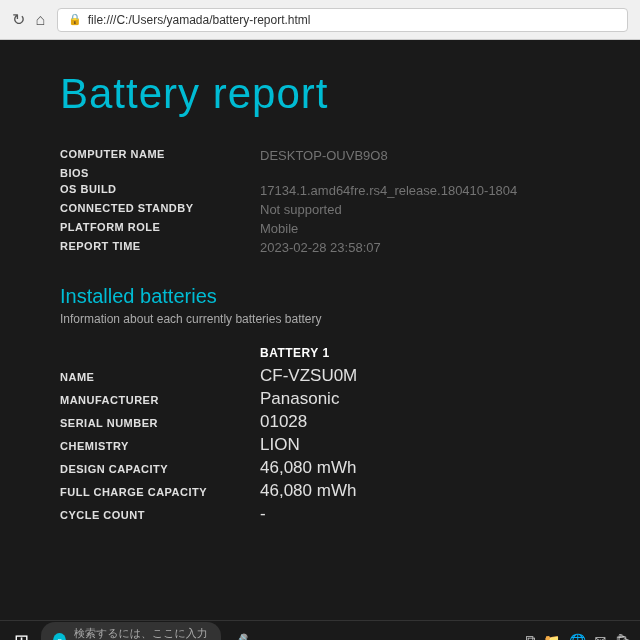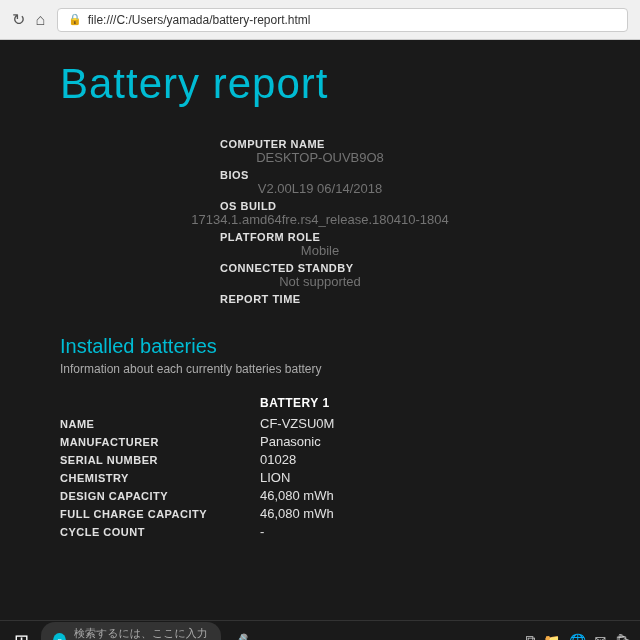--- a/index.html
+++ b/index.html
@@ -52,41 +52,40 @@
       color: #888;
       font-size: 11px;
     }
 
     
     .page-content {
       background: #1a1a1a;
       width: 640px;
       height: 580px;
       overflow: hidden;
-      padding: 20px 60px 20px 60px;
+      padding: 30px 60px 20px 60px;
     }
 
     .report-title {
       color: #00bcd4;
       font-size: 42px;
       font-weight: 300;
       margin-bottom: 30px;
       letter-spacing: 1px;
     }
 
     .info-table {
       width: 100%;
       margin-bottom: 30px;
     }
 
     .info-row {
       display: flex;
       margin-bottom: 4px;
-      align-items: center;
-      flex-direction: column;
+      align-items: flex-start;
     }
 
     .info-label {
       color: #e0e0e0;
       font-size: 11px;
       font-weight: 600;
       letter-spacing: 0.5px;
       min-width: 200px;
       text-transform: uppercase;
     }
@@ -140,21 +139,21 @@
       color: #e0e0e0;
       font-size: 11px;
       font-weight: 600;
       letter-spacing: 0.5px;
       min-width: 200px;
       text-transform: uppercase;
     }
 
     .battery-row-value {
       color: #e0e0e0;
-      font-size: 13px;
+      font-size: 17px;
     }
 
     
     .taskbar {
       background: #1a1a1a;
       height: 40px;
       display: flex;
       align-items: center;
       padding: 0 8px;
       gap: 6px;
@@ -233,36 +232,36 @@
 
   <h1 class="report-title">Battery report</h1>
 
   <div class="info-table">
     <div class="info-row">
       <span class="info-label">COMPUTER NAME</span>
       <span class="info-value">DESKTOP-OUVB9O8</span>
     </div>
     <div class="info-row">
       <span class="info-label">BIOS</span>
-      <span class="info-value">V2.00L19 06/14/2018</span>
     </div>
     <div class="info-row">
       <span class="info-label">OS BUILD</span>
       <span class="info-value">17134.1.amd64fre.rs4_release.180410-1804</span>
     </div>
     <div class="info-row">
+      <span class="info-label">CONNECTED STANDBY</span>
+      <span class="info-value">Not supported</span>
+    </div>
+    <div class="info-row">
       <span class="info-label">PLATFORM ROLE</span>
       <span class="info-value">Mobile</span>
     </div>
     <div class="info-row">
-      <span class="info-label">CONNECTED STANDBY</span>
-      <span class="info-value">Not supported</span>
-    </div>
-    <div class="info-row">
       <span class="info-label">REPORT TIME</span>
+      <span class="info-value">2023-02-28  23:58:07</span>
     </div>
   </div>
 
   <div>
     <h2 class="section-title">Installed batteries</h2>
     <p class="section-subtitle">Information about each currently batteries battery</p>
 
     <div class="battery-table">
 
       <div class="battery-header-row">

